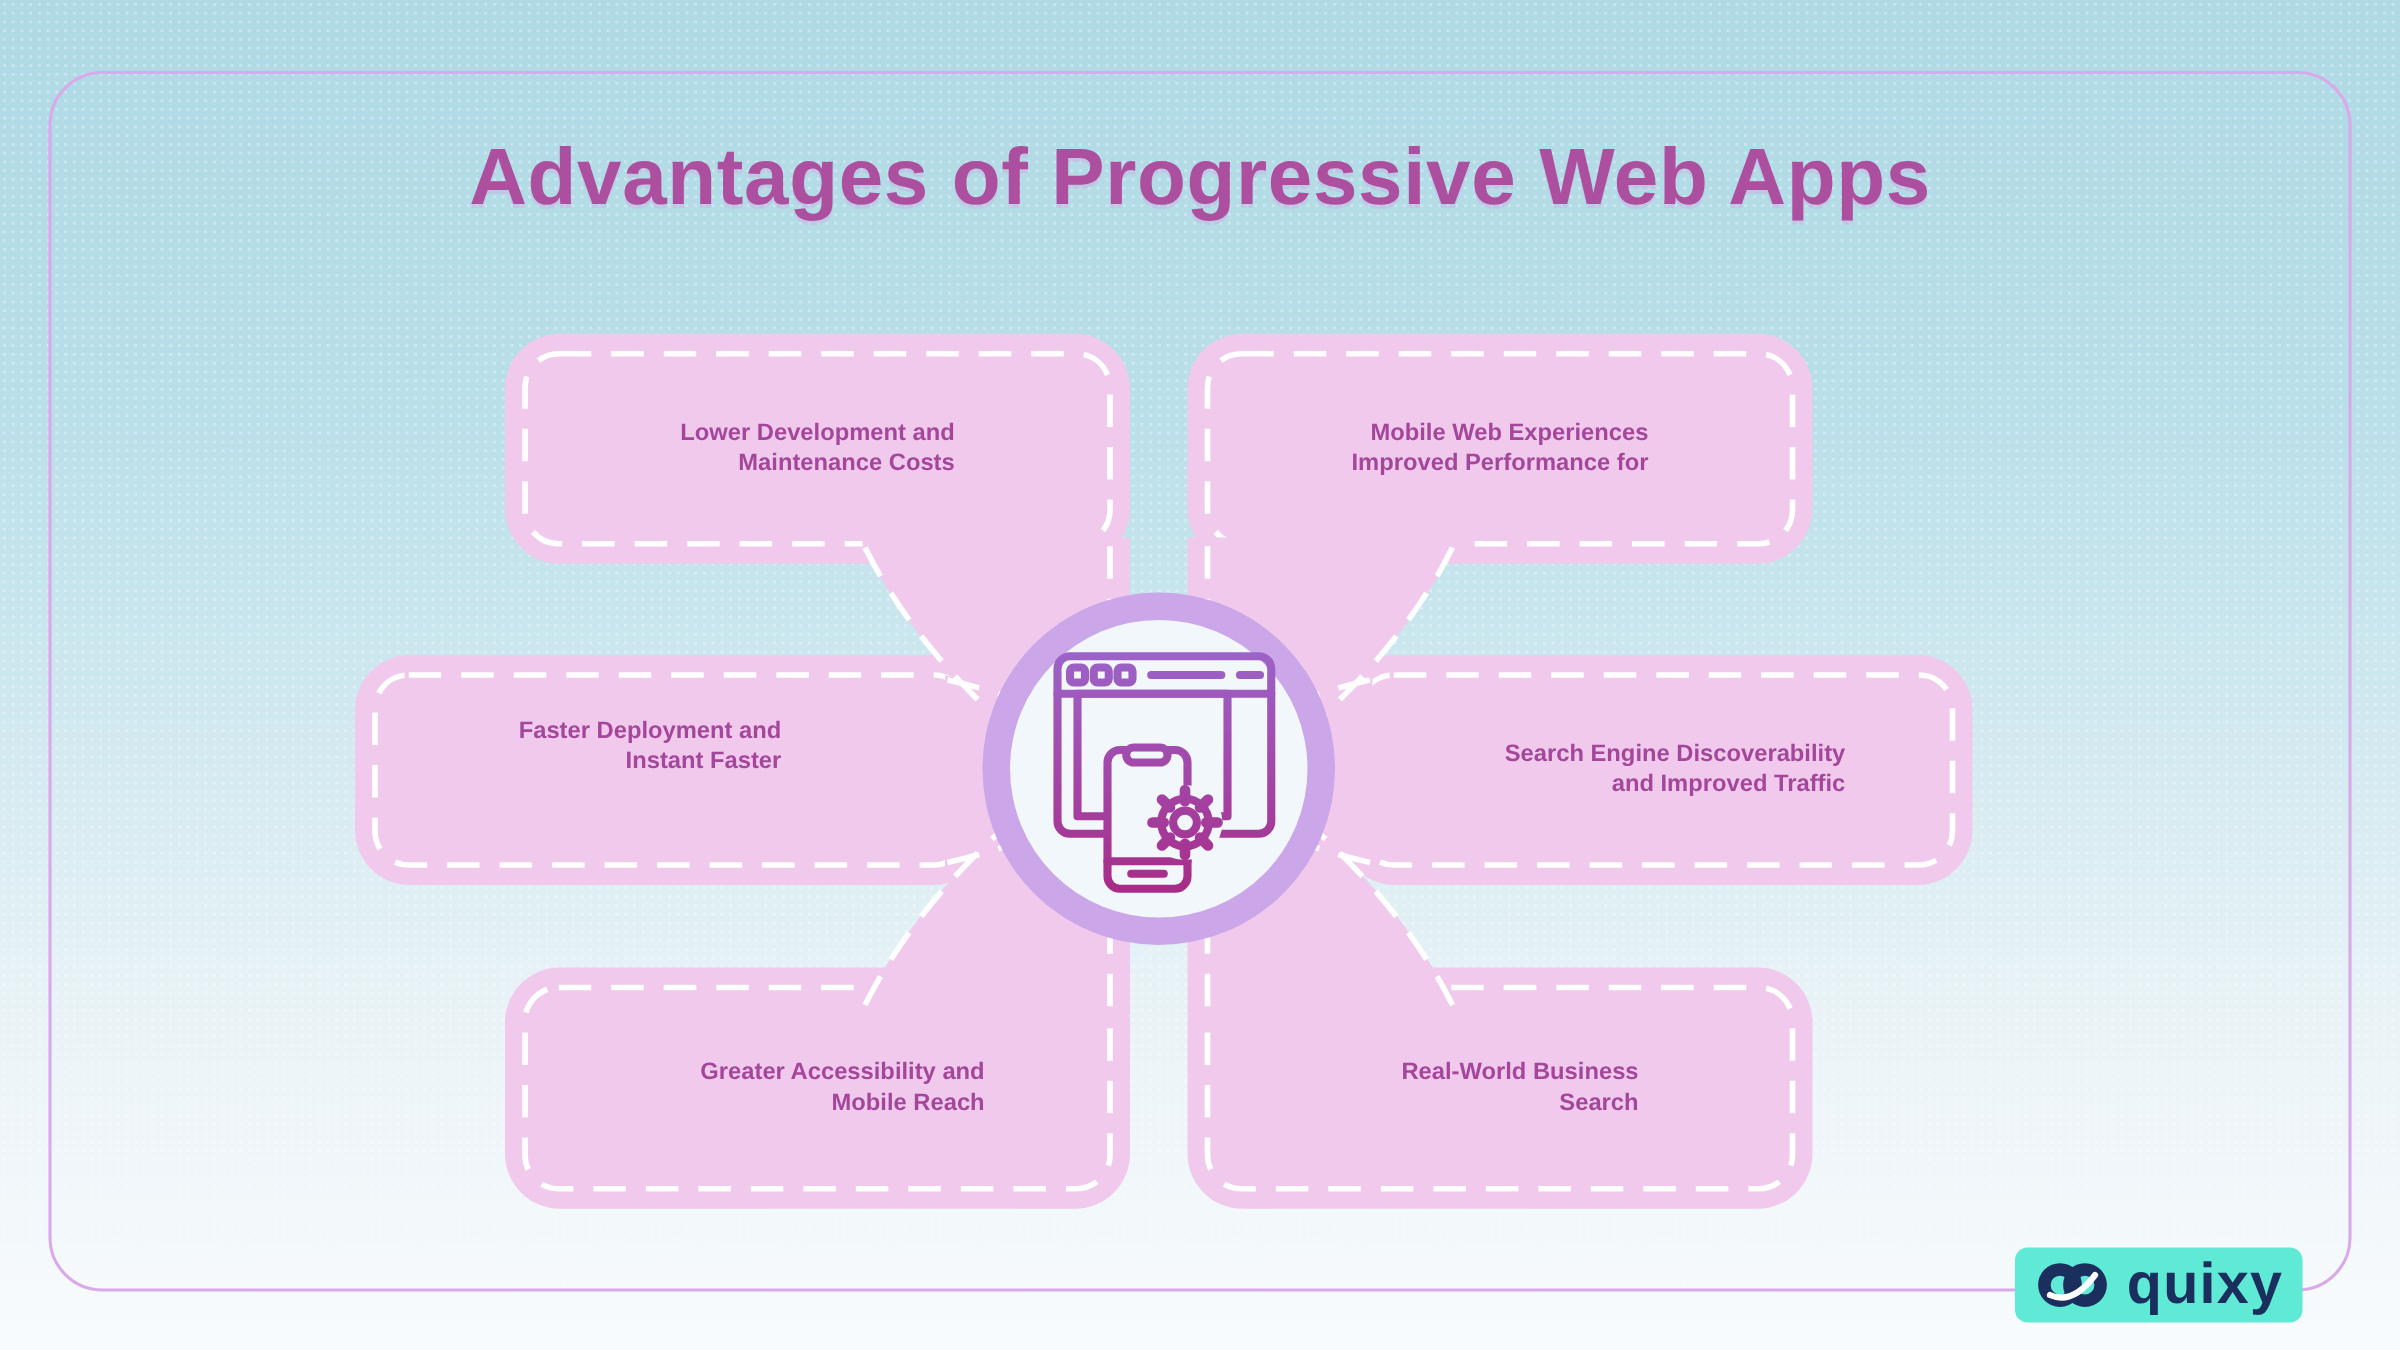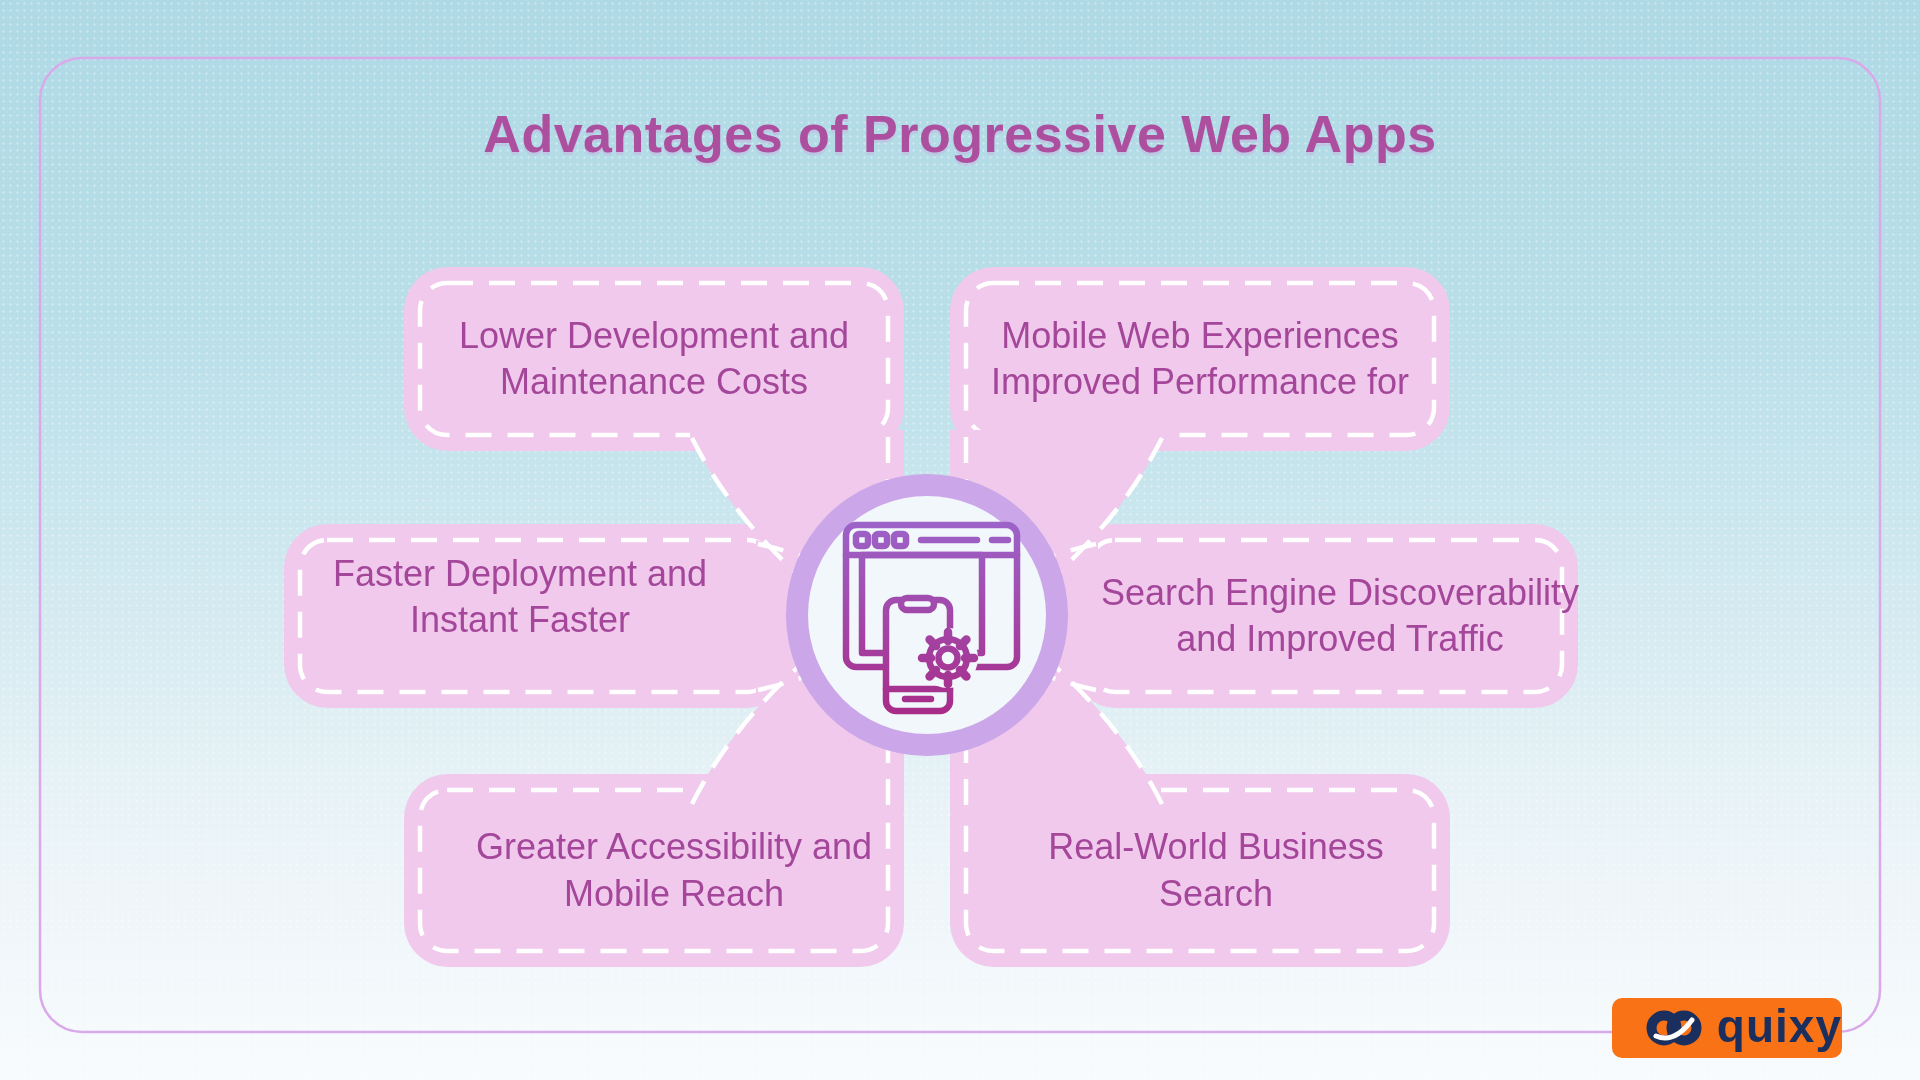--- a/index.html
+++ b/index.html
@@ -16,42 +16,42 @@
     position: absolute; inset: 0;
     background-image: radial-gradient(rgba(255,255,255,0.30) 1.2px, transparent 1.4px);
     background-size: 7px 7px;
     pointer-events: none;
   }
   #diagram-svg { position: absolute; left: 0; top: 0; width: 1920px; height: 1080px; }
 
   .title {
     position: absolute; left: 0; right: 0; top: 104px;
     text-align: center;
-    font-size: 52px; font-weight: bold; letter-spacing: 0.5px;
+    font-size: 64px; font-weight: bold; letter-spacing: 0.5px;
     color: #ad4f9f; white-space: nowrap;
     text-shadow: 0 3px 0 rgba(210,160,220,0.35);
   }
   .label {
     position: absolute;
     display: flex; align-items: center; justify-content: center;
-    text-align: center;
-    color: #a4479a; font-size: 36px; font-weight: normal; line-height: 1.28;
+    text-align: right;
+    color: #a4479a; font-size: 19px; font-weight: bold; line-height: 1.28;
   }
   .label span { display: block; white-space: nowrap; }
   .lbl-tl { left: 424px;  top: 283px; width: 460px; height: 152px; }
   .lbl-tr { left: 970px;  top: 283px; width: 460px; height: 152px; }
   .lbl-ml { left: 300px;  top: 521px; width: 440px; height: 152px; }
   .lbl-mr { left: 1080px; top: 540px; width: 520px; height: 152px; }
   .lbl-bl { left: 444px;  top: 790px; width: 460px; height: 161px; }
   .lbl-br { left: 986px;  top: 790px; width: 460px; height: 161px; }
 
   .logo {
     position: absolute; left: 1612px; top: 998px; width: 230px; height: 60px;
-    display: flex; align-items: center; justify-content: flex-end; gap: 8px;
-    background: #f97316; border-radius: 10px;
+    display: flex; align-items: center; justify-content: center; gap: 8px;
+    background: #5eead4; border-radius: 10px;
   }
   .logo-text {
     color: #1b2f5e; font-size: 46px; font-weight: bold;
     letter-spacing: 1px; line-height: 1;
     transform: translateY(-2px);
   }
 </style>
 </head>
 <body>
 

